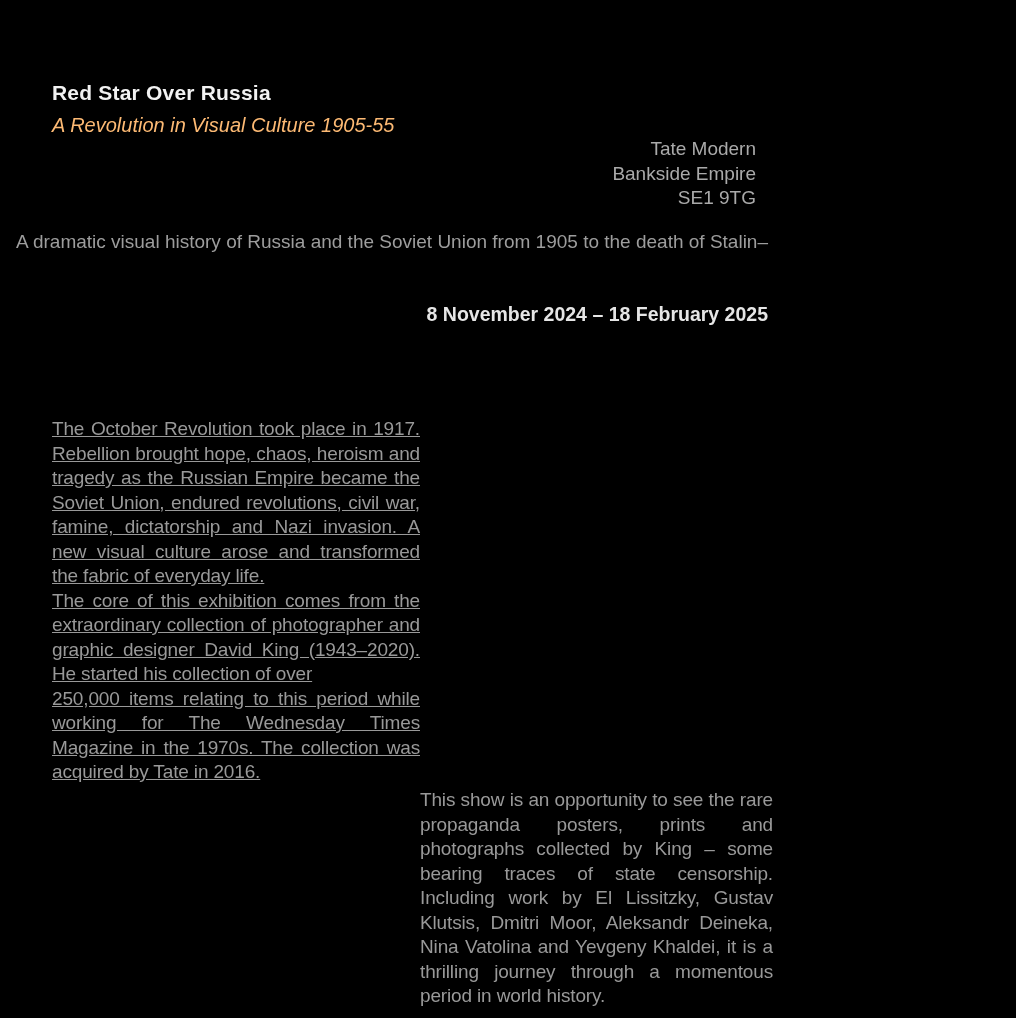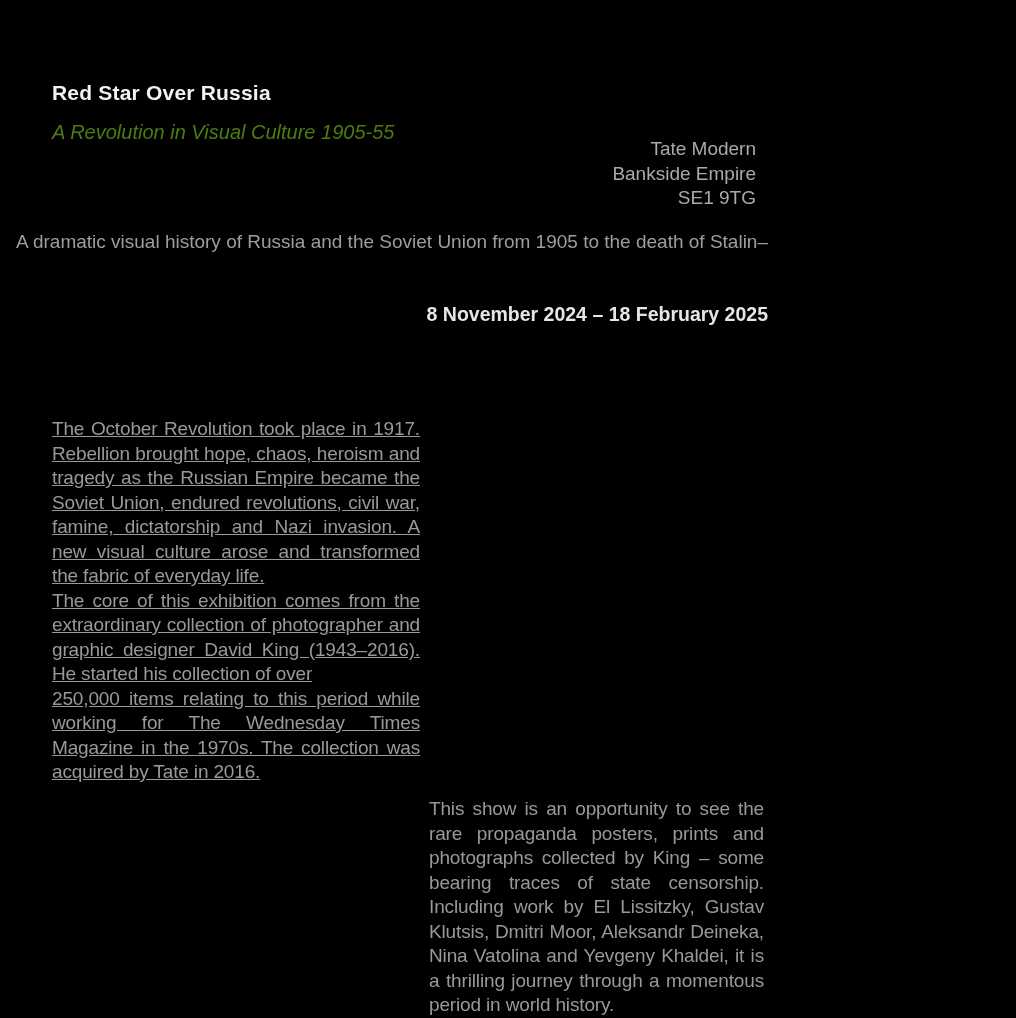--- a/index.html
+++ b/index.html
@@ -21,25 +21,25 @@
     top: 81px;
     font-size: 21px;
     font-weight: 700;
     color: #f2f2f2;
     letter-spacing: 0.2px;
     white-space: nowrap;
   }
   .subtitle {
     position: absolute;
     left: 52px;
-    top: 121px;
+    top: 114px;
     font-size: 20px;
     font-style: italic;
     font-weight: 400;
-    color: #4d7c0f;
+    color: #fdba74;
     white-space: nowrap;
   }
   .venue {
     position: absolute;
     right: 56px;
     top: 137px;
     text-align: right;
     font-size: 19px;
     line-height: 24.5px;
     color: #aaaaaa;
@@ -80,21 +80,21 @@
     position: absolute;
     left: 420px;
     top: 788px;
     width: 353px;
     font-size: 19px;
     line-height: 24.5px;
     letter-spacing: -0.15px;
     color: #999999;
     text-align: justify;
   }
-  .col-right p { margin: 9px; }
+  .col-right p { margin: 0; }
 </style>
 </head>
 <body>
 
 <div class="page">
 
   <div class="title">Red Star Over Russia</div>
 
   <div class="subtitle">A Revolution in Visual Culture 1905-55</div>
 
@@ -112,21 +112,21 @@
       <div>A dramatic visual history of Russia and the Soviet Union from 1905 to the death of Stalin–</div>
 
     </div>
 
   <div class="dates">8 November 2024 – 18 February 2025</div>
 
   <div class="col-left">
 
       <p>The October Revolution took place in 1917. Rebellion brought hope, chaos, heroism and tragedy as the Russian Empire became the Soviet Union, endured revolutions, civil war, famine, dictatorship and Nazi invasion. A new visual culture arose and transformed the fabric of everyday life.</p>
 
-      <p>The core of this exhibition comes from the extraordinary collection of photographer and graphic designer David King (1943–2016). He started his collection of over</p>
+      <p>The core of this exhibition comes from the extraordinary collection of photographer and graphic designer David King (1943–2020). He started his collection of over</p>
 
       <p>250,000 items relating to this period while working for The Wednesday Times Magazine in the 1970s. The collection was acquired by Tate in 2016.</p>
     </div>
 
   <div class="col-right">
     <p>This show is an opportunity to see the rare propaganda posters, prints and photographs collected by King – some bearing traces of state censorship. Including work by El Lissitzky, Gustav Klutsis, Dmitri Moor, Aleksandr Deineka, Nina Vatolina and Yevgeny Khaldei, it is a thrilling journey through a momentous period in world history.</p>
   </div>
 
 </div>
 

